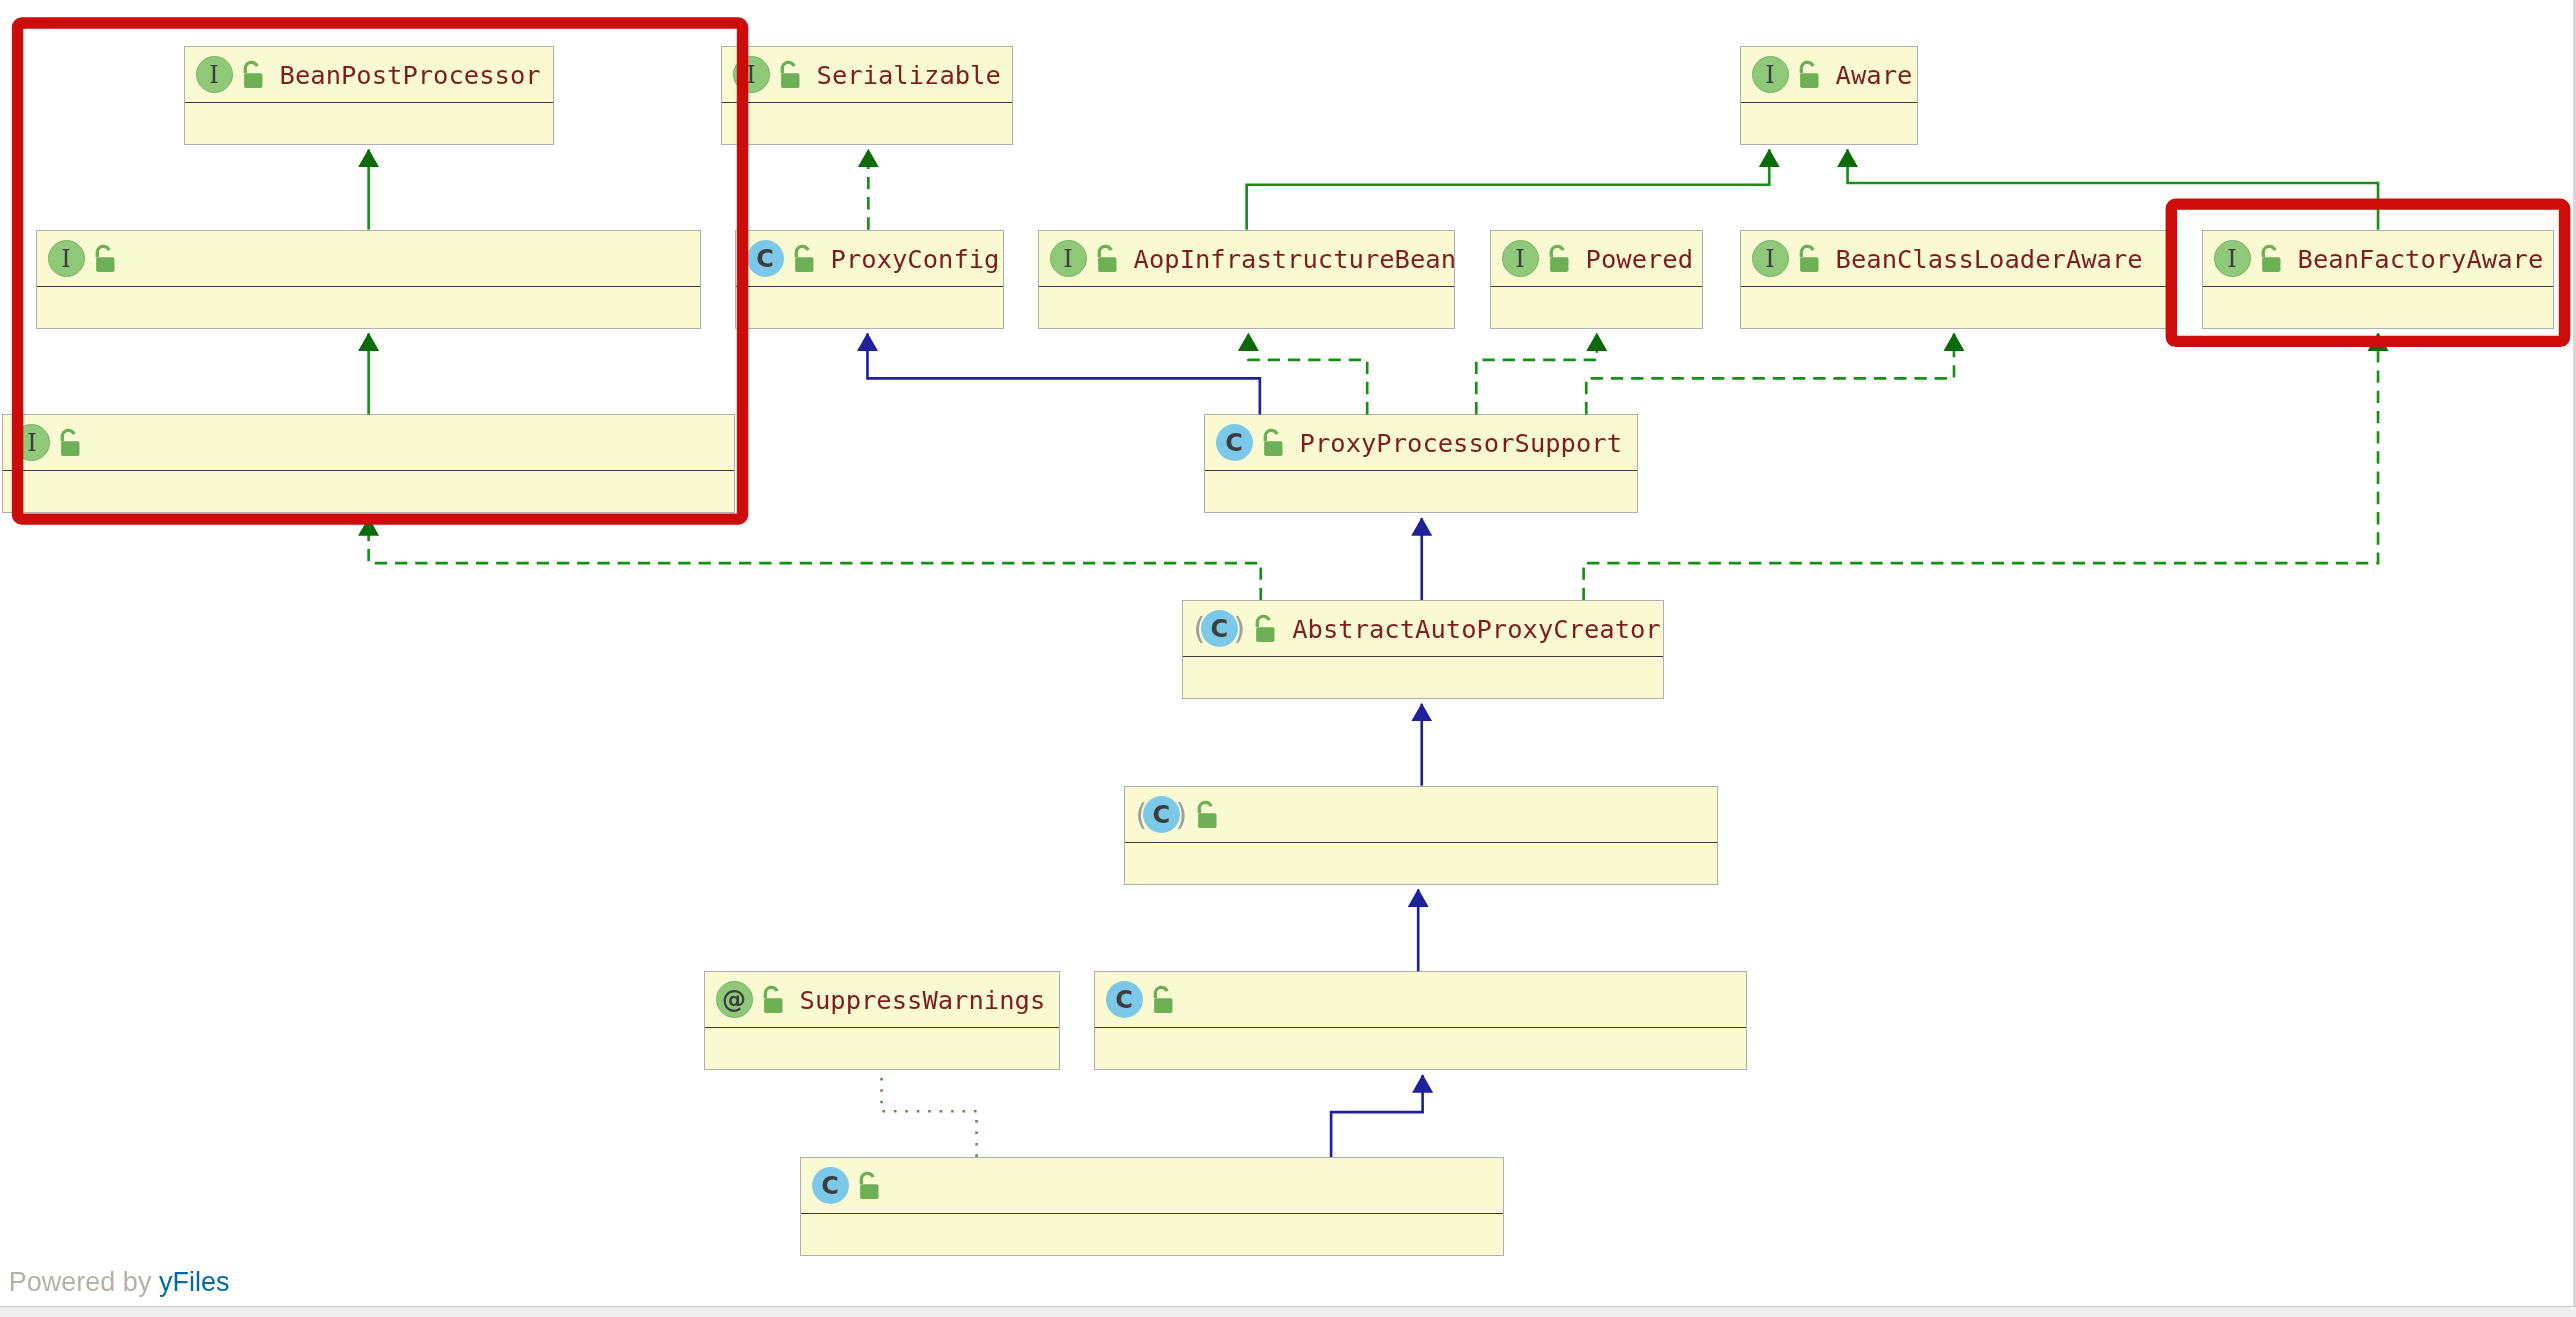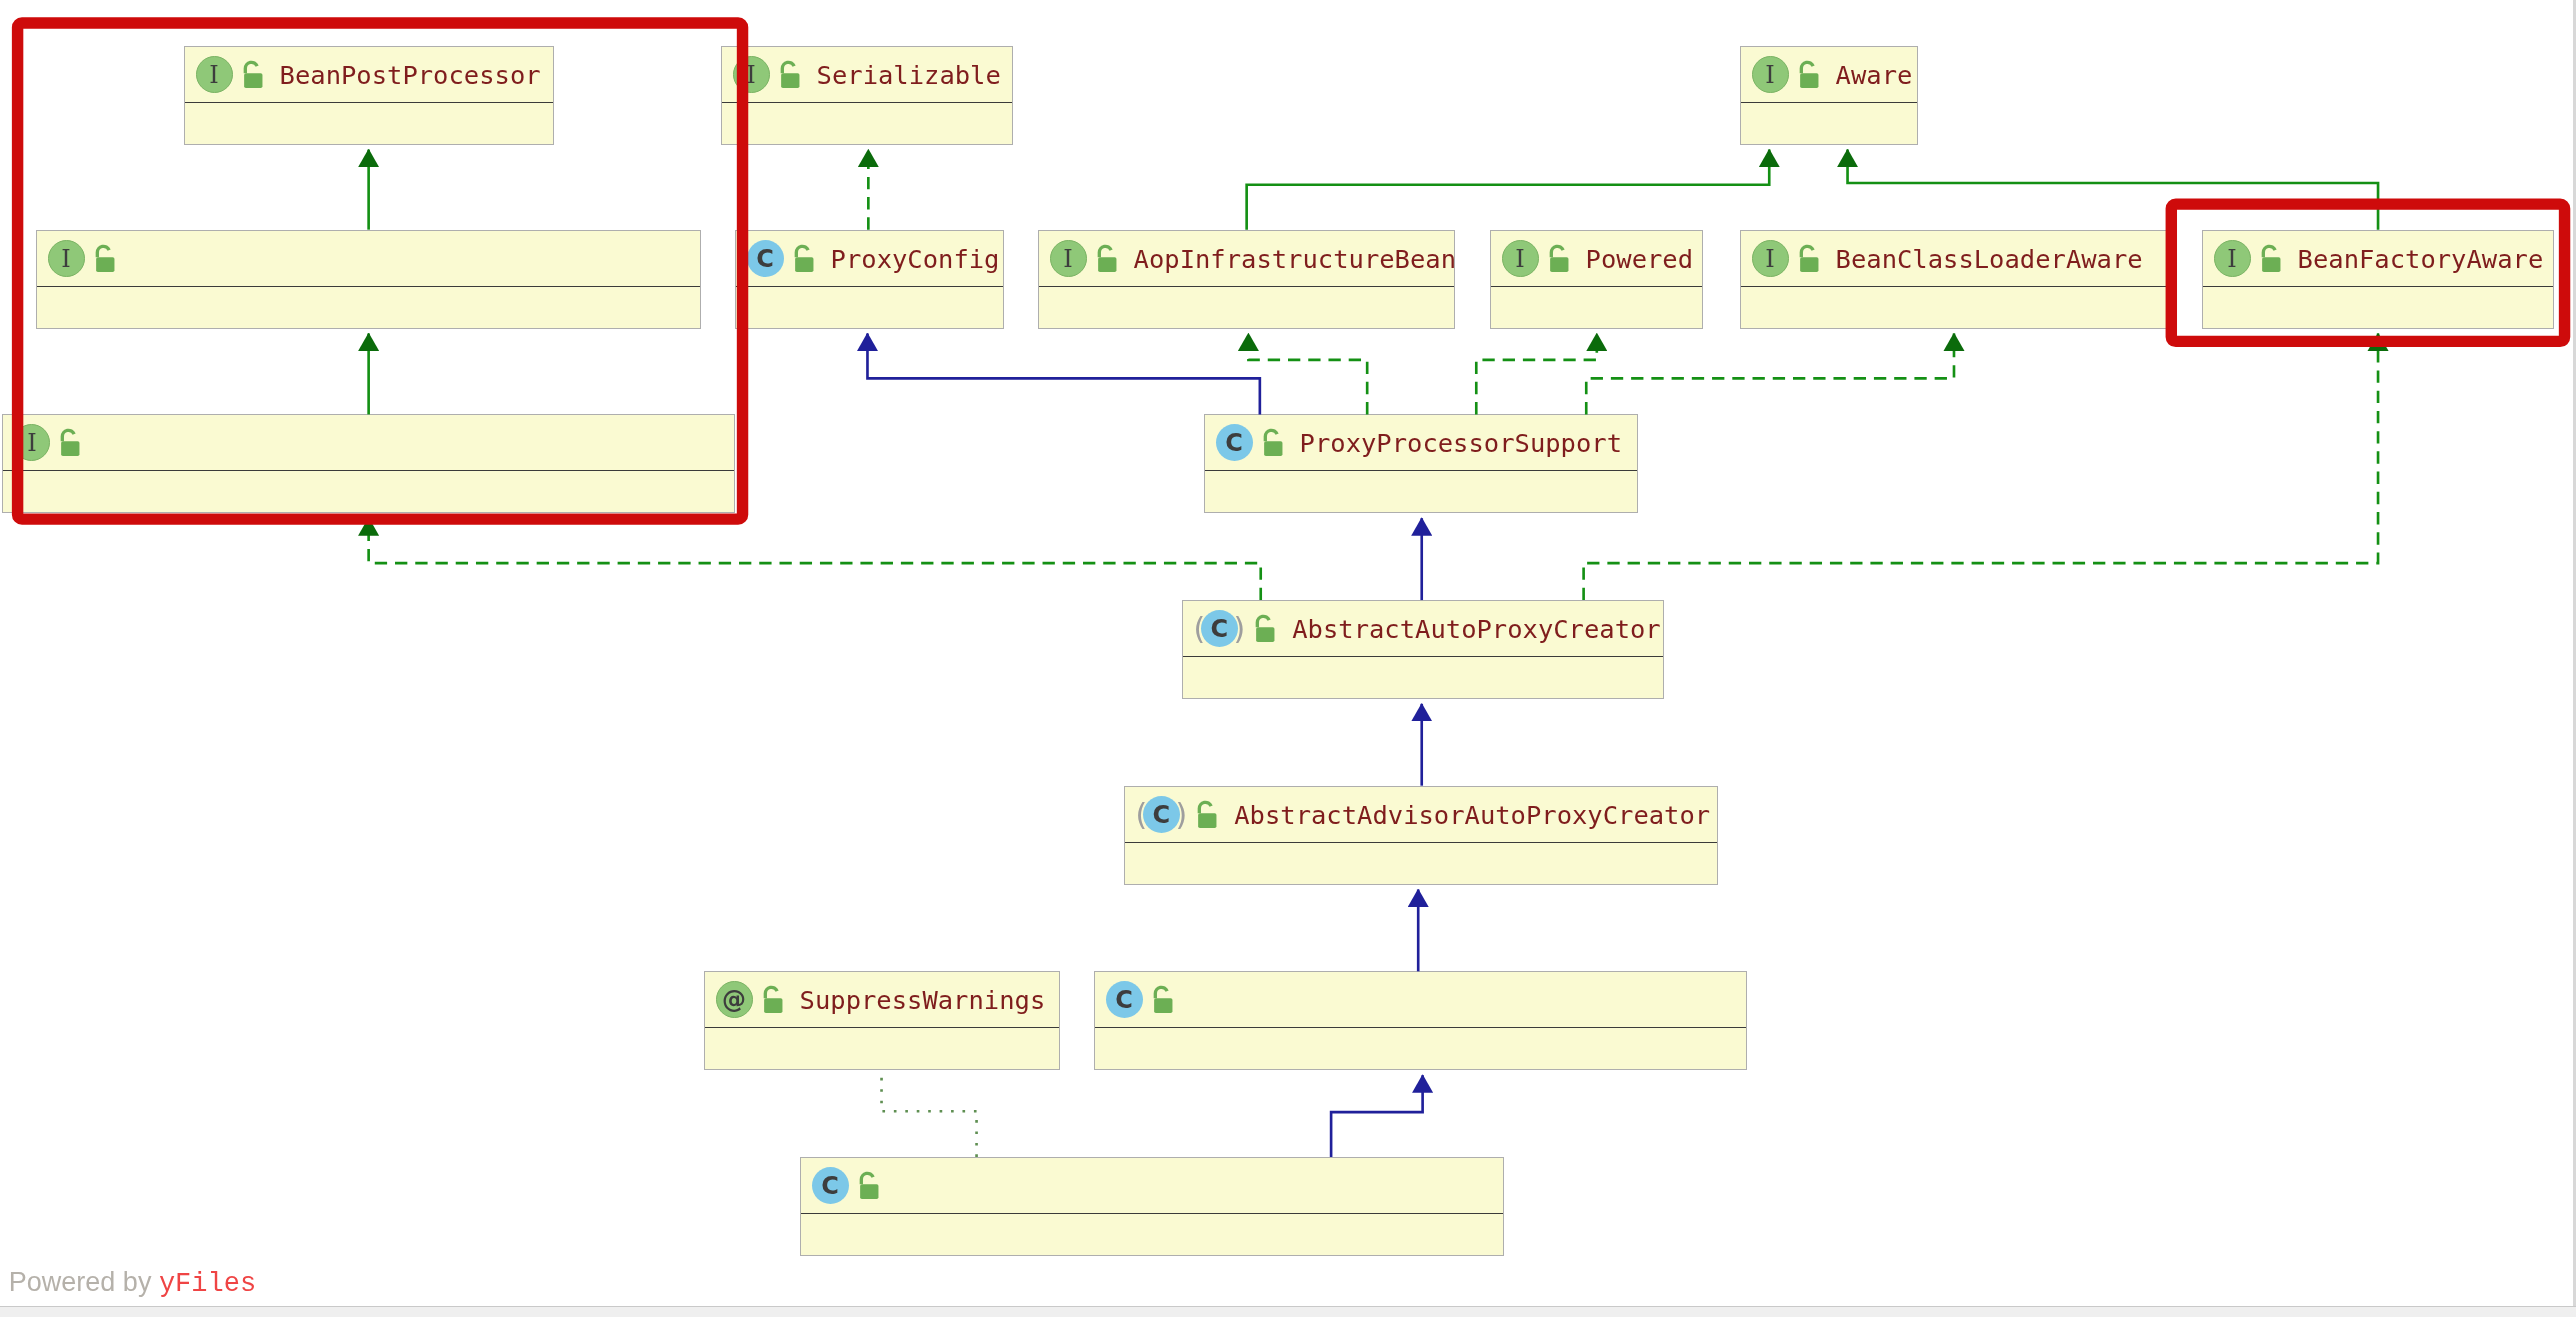--- a/index.html
+++ b/index.html
@@ -22,21 +22,21 @@
   .iconwrap{display:flex;align-items:center;}
   .paren{display:none;color:#9E9E9E;font-size:30px;font-family:"DejaVu Sans","Liberation Sans",sans-serif;
          line-height:37px;}
   .node.abstract .paren{display:inline;}
   .node.abstract .paren.l{margin-right:-4.4px;}
   .node.abstract .paren.r{margin-left:-4.4px;}
   .lock{margin-left:7px;flex:0 0 26px;}
   .label{margin-left:14px;font-size:25.5px;color:#7f1d1d;white-space:nowrap;}
   #powered{position:absolute;left:8.8px;top:1267px;z-index:2;
            font-family:"Liberation Sans","DejaVu Sans",sans-serif;font-size:27px;color:#B5B1AA;}
-  #powered a{color:#ef4444;text-decoration:none;cursor:pointer;font-family:Liberation Mono, monospace;}
+  #powered a{color:#0369a1;text-decoration:none;cursor:pointer;}
   #hscroll{position:absolute;left:0;top:1306px;width:2576px;height:12.3px;background:#EFEFEF;
            border-top:1.8px solid #C9C9C9;box-sizing:border-box;z-index:3;}
   #redge{position:absolute;right:0;top:0;width:2.6px;height:1306px;background:#D8D8D8;z-index:2;}
 </style>
 </head>
 <body>
 
 <div id="canvas">
   <div id="nodes">
       <div class="node" style="left: 184px; top: 46px; width: 370px;">
@@ -225,21 +225,20 @@
             <span class="paren l">(</span>
             <span class="badge cls">
               <span>C</span>
             </span>
             <span class="paren r">)</span>
           </span>
           <svg class="lock" width="26" height="30" viewBox="0 0 22 25">
             <path d="M4.5 11 V7 A5.2 5.2 0 0 1 14.5 5" fill="none" stroke="#6CAF54" stroke-width="2.8"></path>
             <rect x="3.5" y="11" width="15.5" height="12.5" rx="1.5" fill="#6CAF54"></rect>
           </svg>
-          <span class="label">AbstractAdvisorAutoProxyCreator</span>
         </div>
         <div class="body"></div>
       </div>
       <div class="node" style="left: 704px; top: 971px; width: 356px;">
         <div class="hdr">
           <span class="iconwrap">
             <span class="badge anno">
               <span>@</span>
             </span>
           </span>

